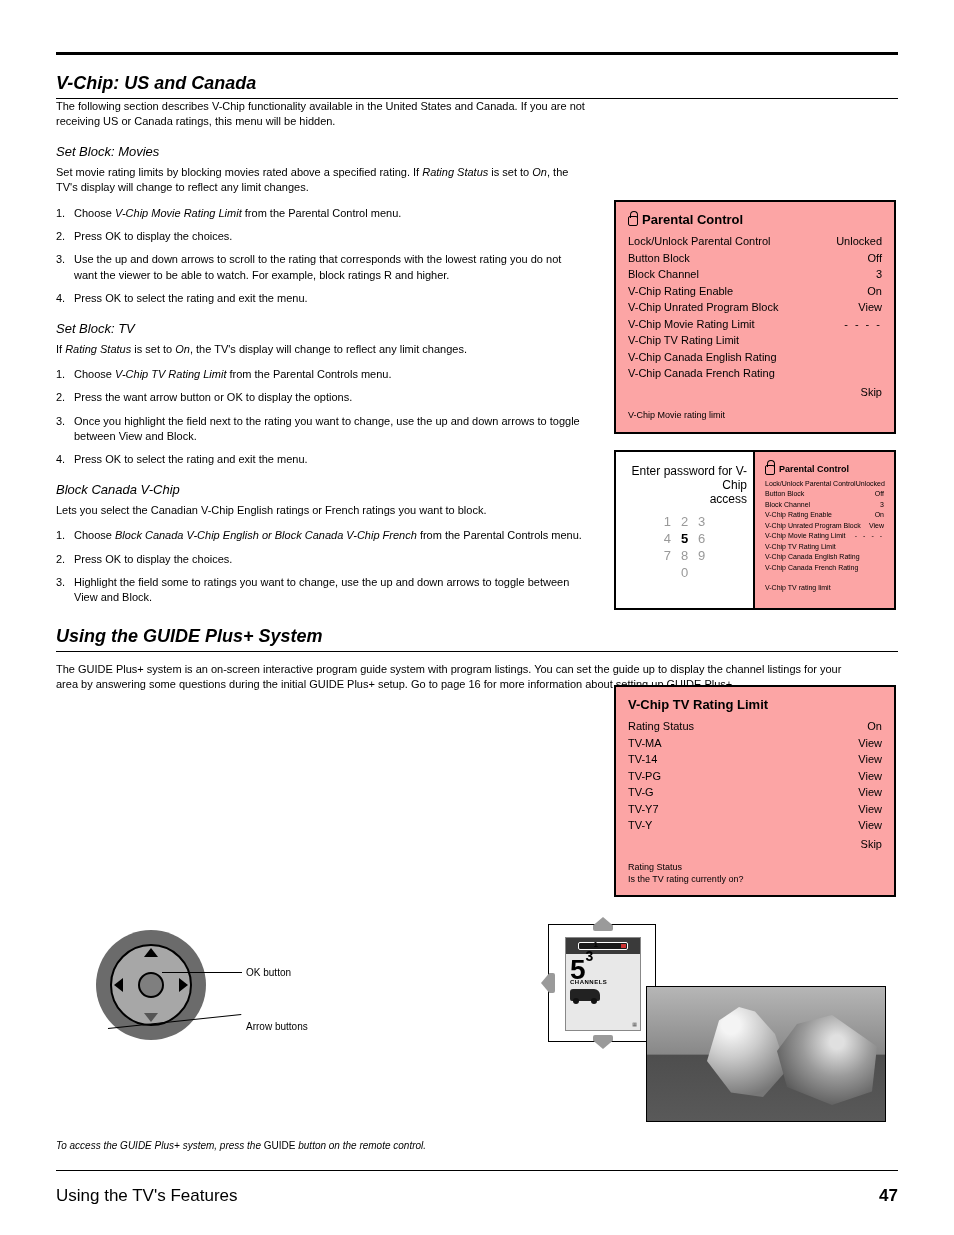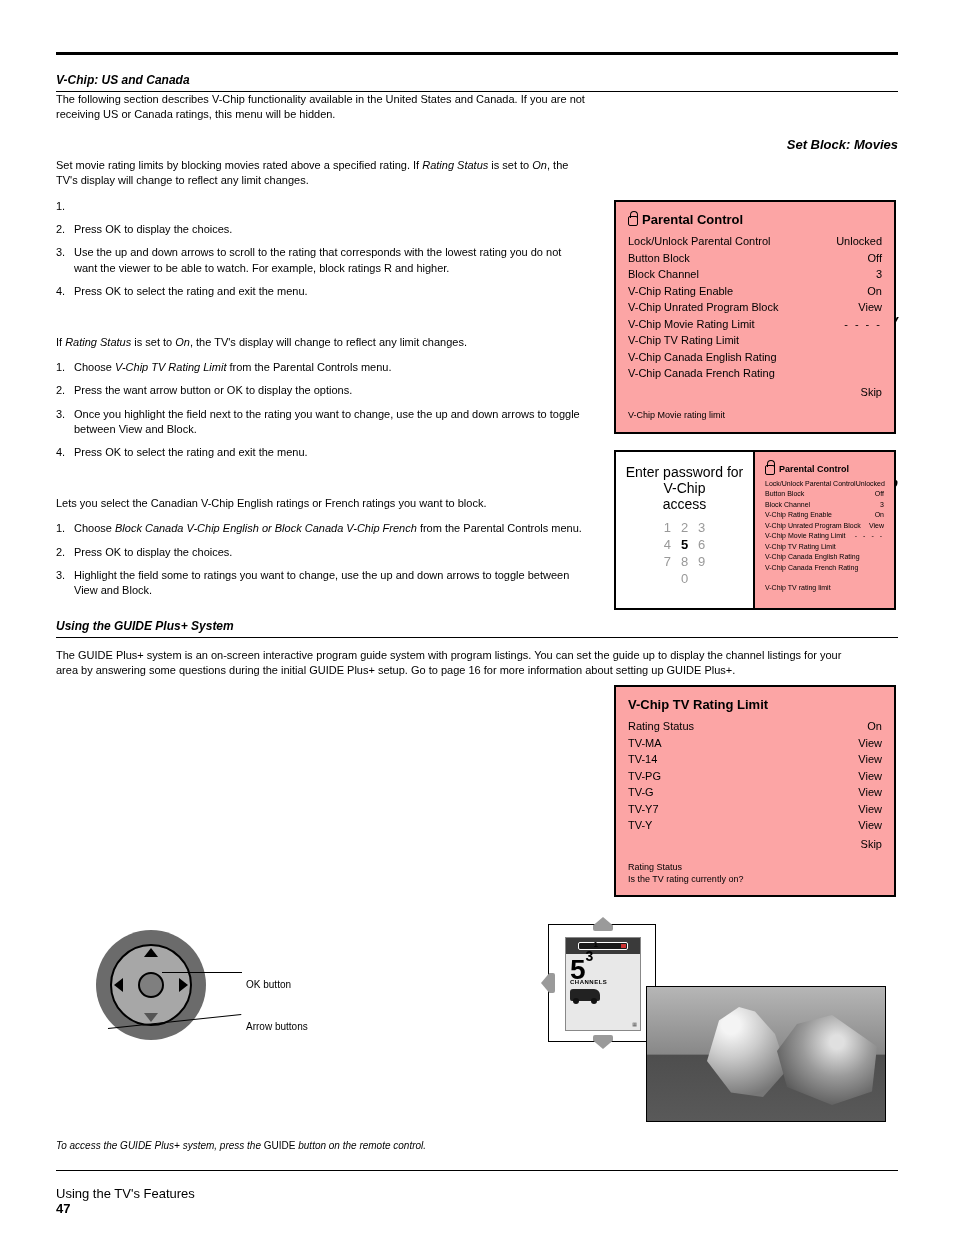--- a/index.html
+++ b/index.html
@@ -8,31 +8,30 @@
     height: 1235px;
     background: #fff;
     font-family: Arial, Helvetica, sans-serif;
     color: #000;
     position: relative;
     padding: 40px 56px 0 56px;
   }
   .hr-thick { border: none; border-top: 3px solid #000; margin: 0; }
   .hr-thin { border: none; border-top: 1px solid #000; margin: 0; }
   .section-title {
-    font-size: 12px;
+    font-size: 18px;
     font-weight: bold;
     font-style: italic;
     margin: 18px 0 4px 0;
   }
   .subsection-title {
     font-size: 13px;
-    font-weight: bold;
+    font-weight: normal;
     font-style: italic;
     margin: 14px 0 6px 0;
-    text-align: right;
   }
   .body-text {
     font-size: 11px;
     line-height: 1.4;
     margin-bottom: 10px;
     max-width: 530px;
   }
   .step {
     font-size: 11px;
     line-height: 1.4;
@@ -249,42 +248,42 @@
   .p2 { left:130px; top:28px; width:100px; height:90px;
         background: radial-gradient(circle at 60% 30%, #e0e0e0 8%, #9a9a9a 40%, #444 90%);
         clip-path: polygon(20% 10%, 55% 0, 100% 35%, 95% 85%, 55% 100%, 10% 80%, 0 40%);
   }
 
   
   .footer-rule { position:absolute; left:56px; right:56px; top:1170px; }
   .footer-text {
     position:absolute; left:56px; right:56px; top:1186px;
     display:flex; justify-content:space-between;
-    font-size: 13px;
-    flex-direction: column;
+    font-size: 17px;
   }
 </style>
 </head>
 <body>
 
 <div style="margin-top:12px;">
   <hr class="hr-thick">
 </div>
 
 <div class="section-title">V-Chip: US and Canada</div>
 <hr class="hr-thin">
 
 <div class="body-text">The following section describes V-Chip functionality available in the United States and Canada. If you are not receiving US or Canada ratings, this menu will be hidden.</div>
 
 <div class="subsection-title">Set Block: Movies</div>
 <div class="body-text">
   <span>Set movie rating limits by blocking movies rated above a specified rating. If </span><span class="italic">Rating Status </span><span>is set to </span><span class="italic">On</span><span>, the TV's display will change to reflect any limit changes.</span>
 </div>
 <div class="step">
     <span class="step-num">1.</span>
+    <span><span>Choose </span><span class="italic">V-Chip Movie Rating Limit</span><span> from the Parental Control menu.</span></span>
   </div>
 <div class="step">
     <span class="step-num">2.</span>
     <span><span>Press </span><span class="small-caps">OK</span><span> to display the choices.</span></span>
   </div>
 <div class="step">
     <span class="step-num">3.</span>
     <span>Use the up and down arrows to scroll to the rating that corresponds with the lowest rating you do not want the viewer to be able to watch. For example, block ratings R and higher.</span>
   </div>
 <div class="step">
@@ -339,21 +338,21 @@
   <div class="thumbstick">
     <div class="ring-outer"></div>
     <div class="ring-mid"></div>
     <div class="ring-inner"></div>
     <div class="tri tri-up"></div>
     <div class="tri tri-down"></div>
     <div class="tri tri-left"></div>
     <div class="tri tri-right"></div>
   </div>
   <div class="callout-line" style="left:66px; top:42px; width:80px;"></div>
-  <div class="callout-text" style="left:150px; top:48px;">OK button</div>
+  <div class="callout-text" style="left:150px; top:36px;">OK button</div>
   <div class="callout-line" style="left:12px; top:98px; width:134px; transform-origin:left; transform:rotate(-6deg);"></div>
   <div class="callout-text" style="left:150px; top:90px;">Arrow buttons</div>
 </div>
 
 <div class="guide-preview">
   <div class="guide-box">
     <div class="gb-arrow gb-arrow-top"></div>
     <div class="gb-arrow gb-arrow-bottom"></div>
     <div class="gb-arrow gb-arrow-left"></div>
     <div class="gb-panel">
@@ -422,21 +421,21 @@
     </div>
   <div class="menu-line" style="margin-top:2px;">
       <span></span>
       <span>Skip</span>
     </div>
   <div class="menu-sub">V-Chip Movie rating limit</div>
 </div>
 
 <div class="menu-box split-panel" style="left:614px; top:450px; width:282px; height:160px;">
   <div class="split-left">
-    <div style="font-size:14px; margin-bottom:8px; white-space:pre-line; text-align:center;">Enter password for V-Chip
+    <div style="font-size:12px; margin-bottom:8px; white-space:pre-line; text-align:right;">Enter password for V-Chip
 access</div>
     <div class="key-row">
         <span class="dim">1</span>
         <span class="dim">2</span>
         <span class="dim">3</span>
       </div>
     <div class="key-row">
         <span class="dim">4</span>
         <span>5</span>
         <span class="dim">6</span>

